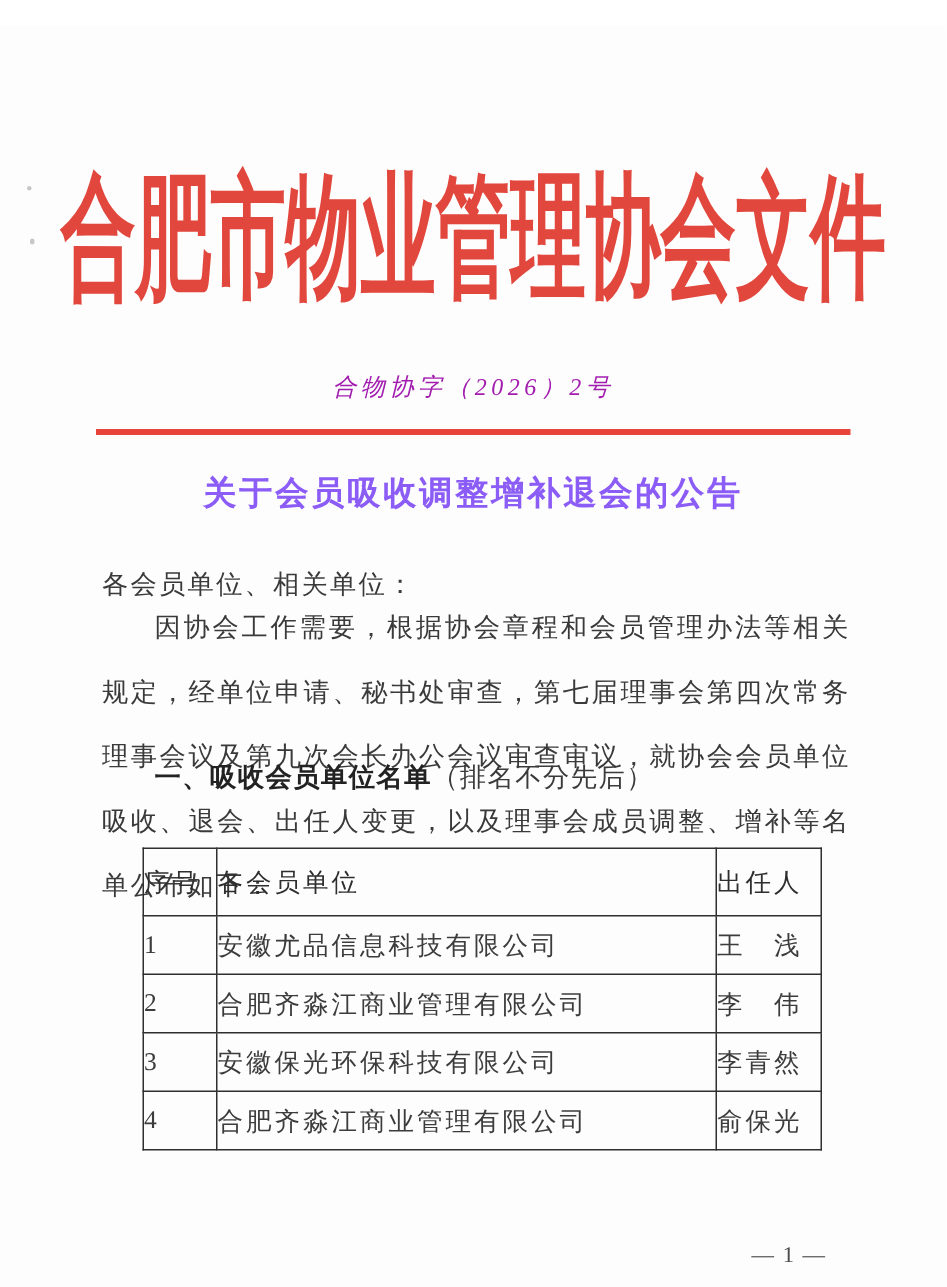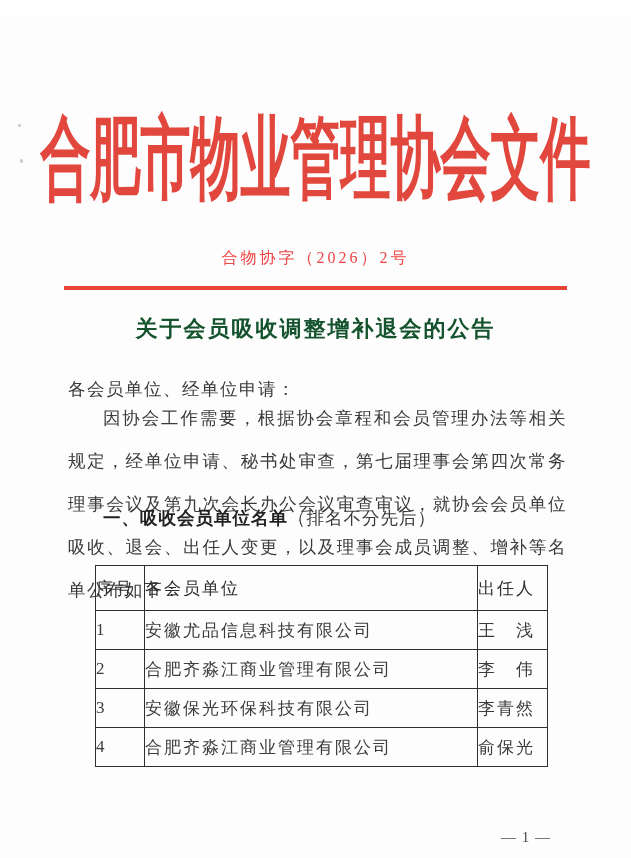--- a/index.html
+++ b/index.html
@@ -30,37 +30,38 @@
     line-height: 1;
     transform: scaleY(1.8);
     transform-origin: 50% 0;
   }
 
   .doc-number {
     position: absolute;
     top: 231px; left: 0; width: 631px;
     text-align: center;
     font-size: 16px;
-    color: #ef4444;
+    color: #a21caf;
     letter-spacing: 3px;
+    font-style: italic;
   }
 
   .red-rule {
     position: absolute;
     top: 269px; left: 64px; width: 503px; height: 4px;
     background: #e8443a;
   }
 
   .notice-title {
     position: absolute;
     top: 297px; left: 0; width: 631px;
     text-align: center;
     font-size: 22px;
     font-weight: 700;
-    color: #14532d;
+    color: #8b5cf6;
     letter-spacing: 2px;
   }
 
   .body-text {
     position: absolute;
     left: 68px; width: 499px;
     font-size: 17.5px;
     line-height: 43px;
     color: #3a3a3a;
     letter-spacing: 1.5px;
@@ -125,21 +126,21 @@
   <span class="speck s2"></span>
 
   <div class="banner">合肥市物业管理协会文件</div>
 
   <div class="doc-number">合物协字（2026）2号</div>
 
   <div class="red-rule"></div>
 
   <div class="notice-title">关于会员吸收调整增补退会的公告</div>
 
-  <div class="body-text salutation">各会员单位、经单位申请：</div>
+  <div class="body-text salutation">各会员单位、相关单位：</div>
 
   <div class="body-text intro">因协会工作需要，根据协会章程和会员管理办法等相关规定，经单位申请、秘书处审查，第七届理事会第四次常务理事会议及第九次会长办公会议审查审议，就协会会员单位吸收、退会、出任人变更，以及理事会成员调整、增补等名单公布如下：</div>
 
   <div class="section-heading sh1">
     <span class="bold-part">一、吸收会员单位名单</span><span class="note-part">（排名不分先后）</span>
   </div>
 
   <table class="member-table">
     <colgroup>
         <col class="c-idx">

